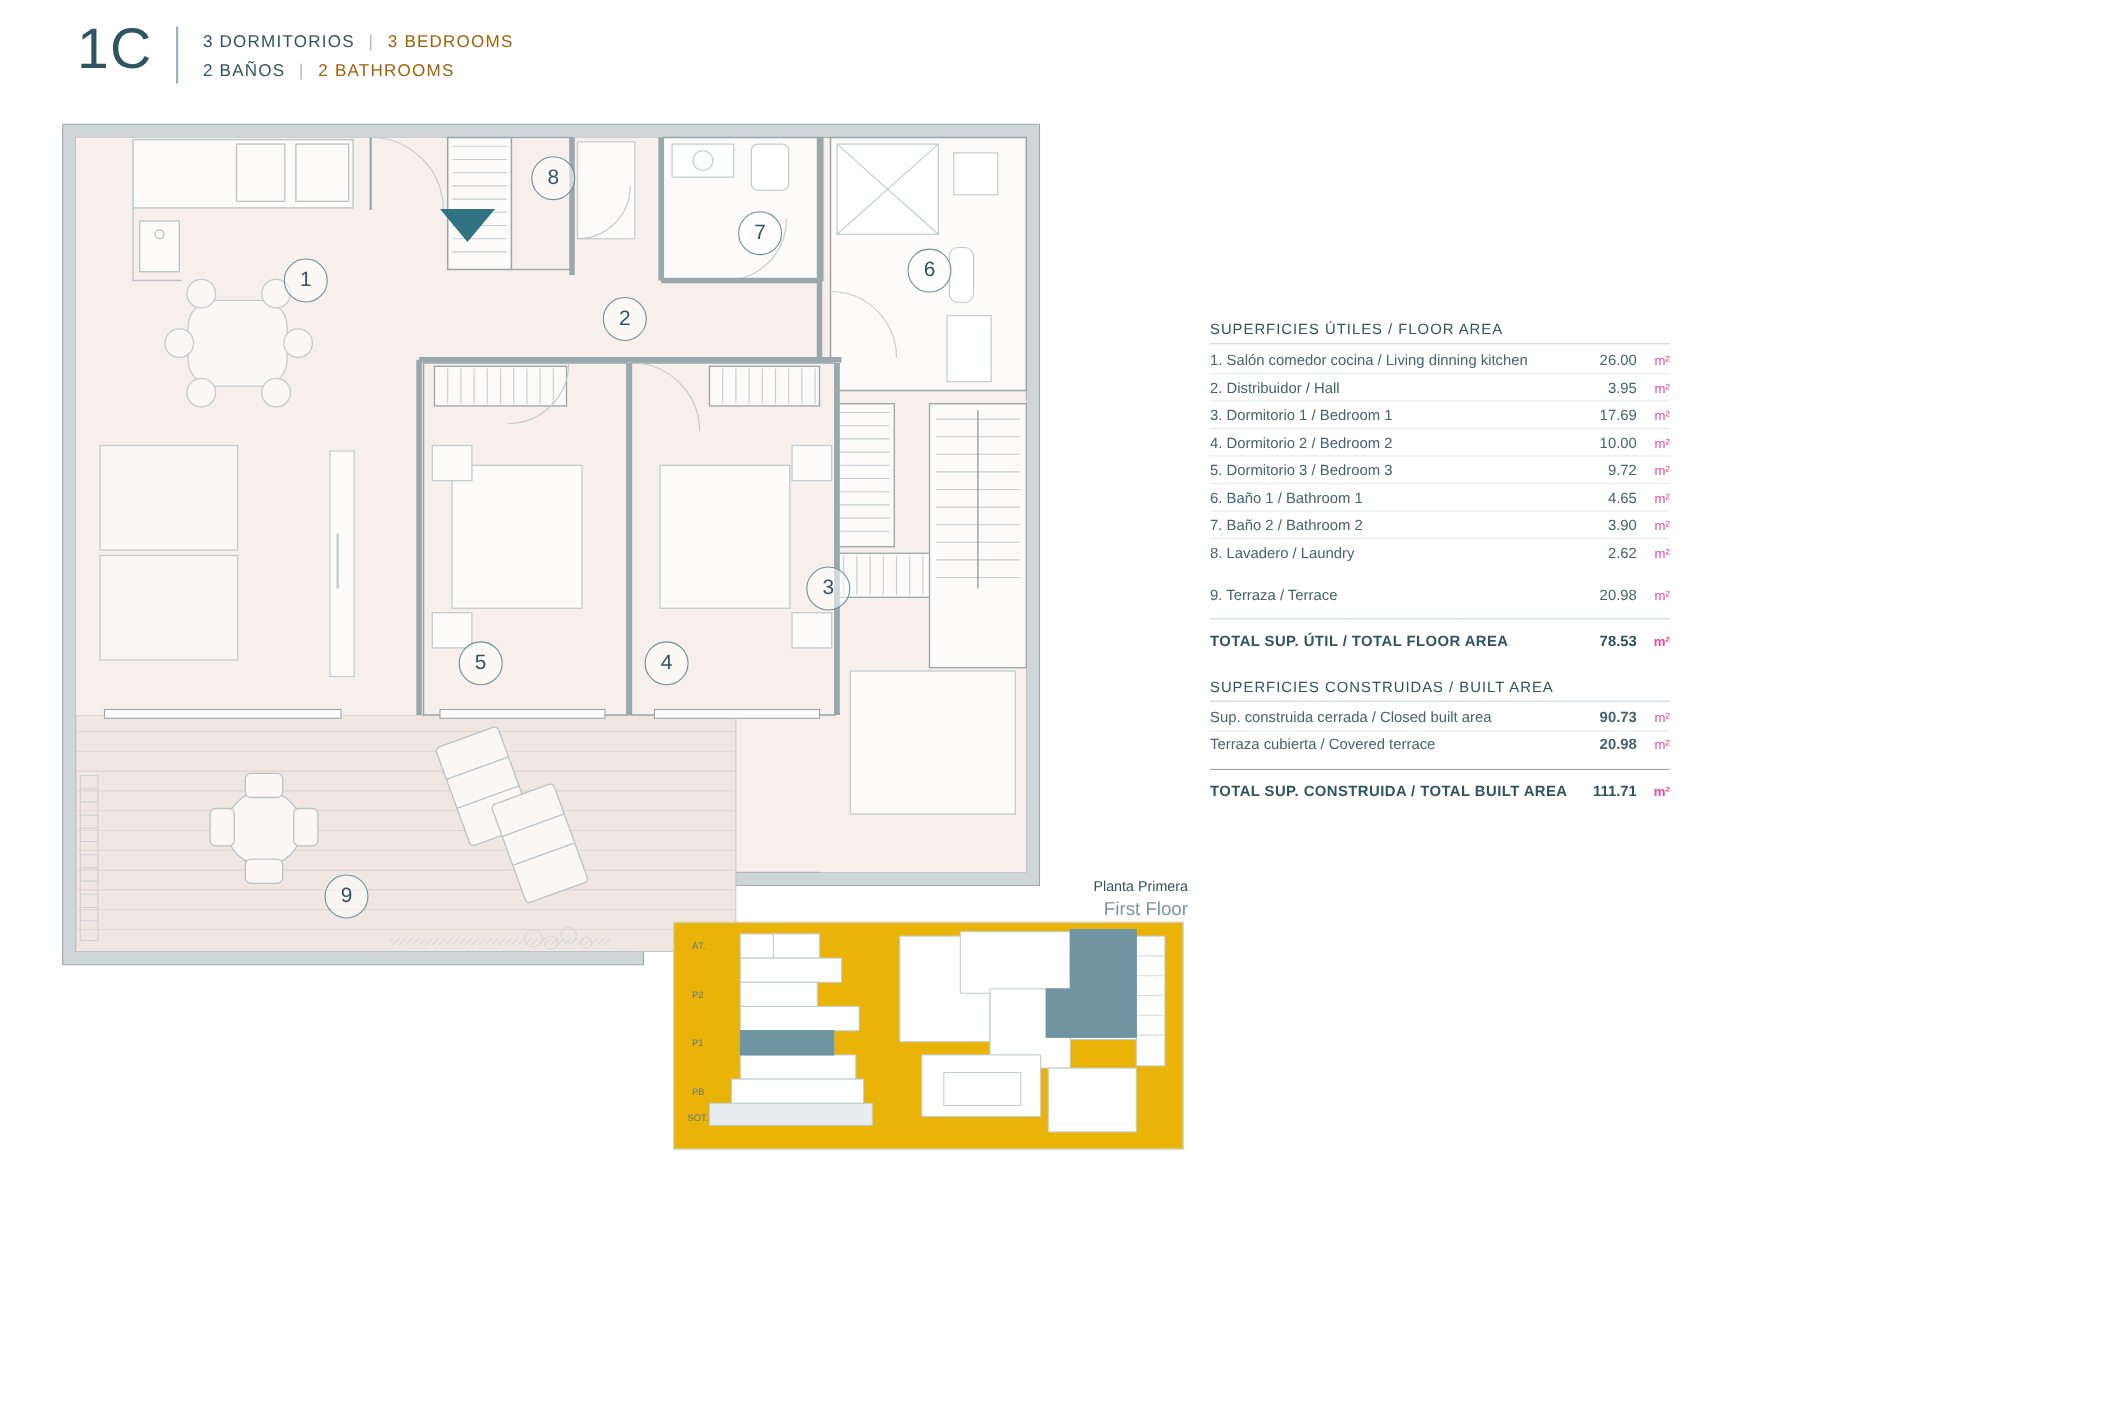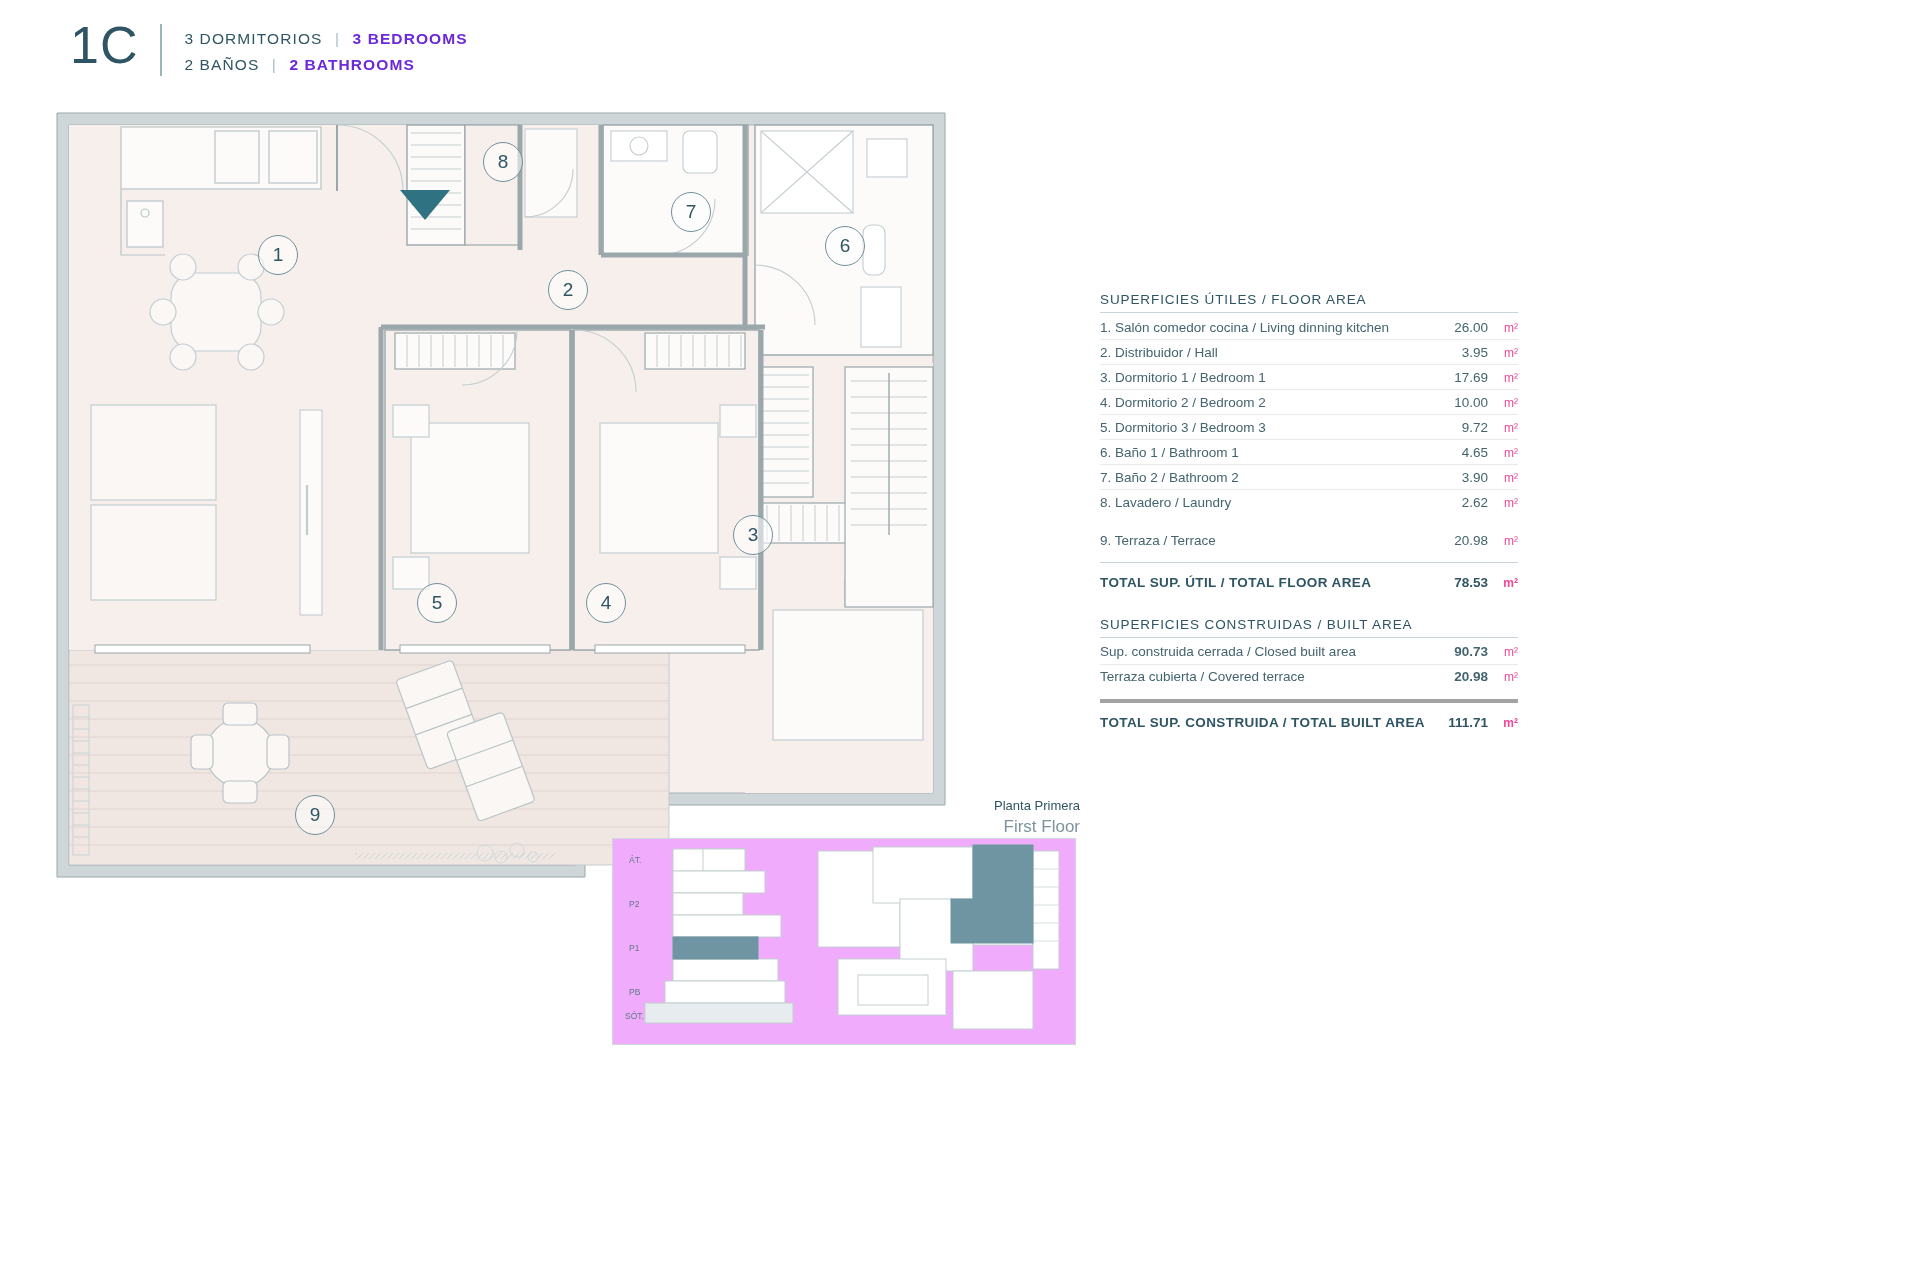--- a/index.html
+++ b/index.html
@@ -16,21 +16,21 @@
   
   .header{position:absolute;left:70px;top:18px;display:flex;align-items:flex-start;}
   .unit-code{
     font-size:52px;letter-spacing:1px;color:#2f5564;font-weight:400;
     line-height:54px;padding-right:22px;
   }
   .divider-v{width:2px;background:#9fb2ba;height:52px;margin-top:6px;}
   .header-lines{padding-left:22px;padding-top:8px;}
   .hline{font-size:15.5px;letter-spacing:1.1px;color:#2f5564;line-height:26px;}
   .hline .sep{color:#a9bcc4;margin:0 7px;}
-  .hline .en{color:#6d28d9;font-weight:bold;}
+  .hline .en{color:#a16207;}
 
   
   .plan{position:absolute;left:55px;top:105px;width:900px;height:790px;}
   .plan svg{display:block;}
 
   
   .bubble{
     position:absolute;width:38px;height:38px;border-radius:50%;
     border:1px solid #6f909c;color:#2f5564;font-size:19px;
     display:flex;align-items:center;justify-content:center;background:rgba(255,255,255,.55);
@@ -61,21 +61,21 @@
   .row.total .lbl{letter-spacing:.4px;}
   .row.noline{border-bottom:none;}
   .grp{margin-top:2px;}
 
   
   .floor-label{position:absolute;left:920px;top:795px;width:160px;text-align:right;}
   .floor-label .es{font-size:13px;color:#2f5564;line-height:21px;}
   .floor-label .en{font-size:17px;color:#7d949d;line-height:21px;}
 
   
-  .keyplan{position:absolute;left:612px;top:838px;width:462px;height:205px;border:1px solid #cdd8dc;background:#f0abfc;}
+  .keyplan{position:absolute;left:612px;top:838px;width:462px;height:205px;border:1px solid #cdd8dc;background:#eab308;}
   .keyplan svg{display:block;}
 </style>
 </head>
 <body>
 
 <div class="page">
 
   <div class="header">
     <div class="unit-code">1C</div>
     <div class="divider-v"></div>
@@ -455,21 +455,21 @@
       <div class="row">
         <span class="lbl">Sup. construida cerrada / Closed built area</span>
         <span class="val" style="font-weight:bold;">90.73</span>
         <span class="unit">m²</span>
       </div>
       <div class="row noline">
         <span class="lbl">Terraza cubierta / Covered terrace</span>
         <span class="val" style="font-weight:bold;">20.98</span>
         <span class="unit">m²</span>
       </div>
-      <div class="row total" style="border-top:4px solid #a3a3a3;margin-top:10px;">
+      <div class="row total" style="border-top:1px solid #a3a3a3;margin-top:10px;">
         <span class="lbl">TOTAL SUP. CONSTRUIDA /  TOTAL BUILT AREA</span>
         <span class="val">111.71</span>
         <span class="unit">m²</span>
       </div>
     </div>
   </div>
 
   <div class="floor-label">
     <div class="es">Planta Primera</div>
     <div class="en">First Floor</div>

